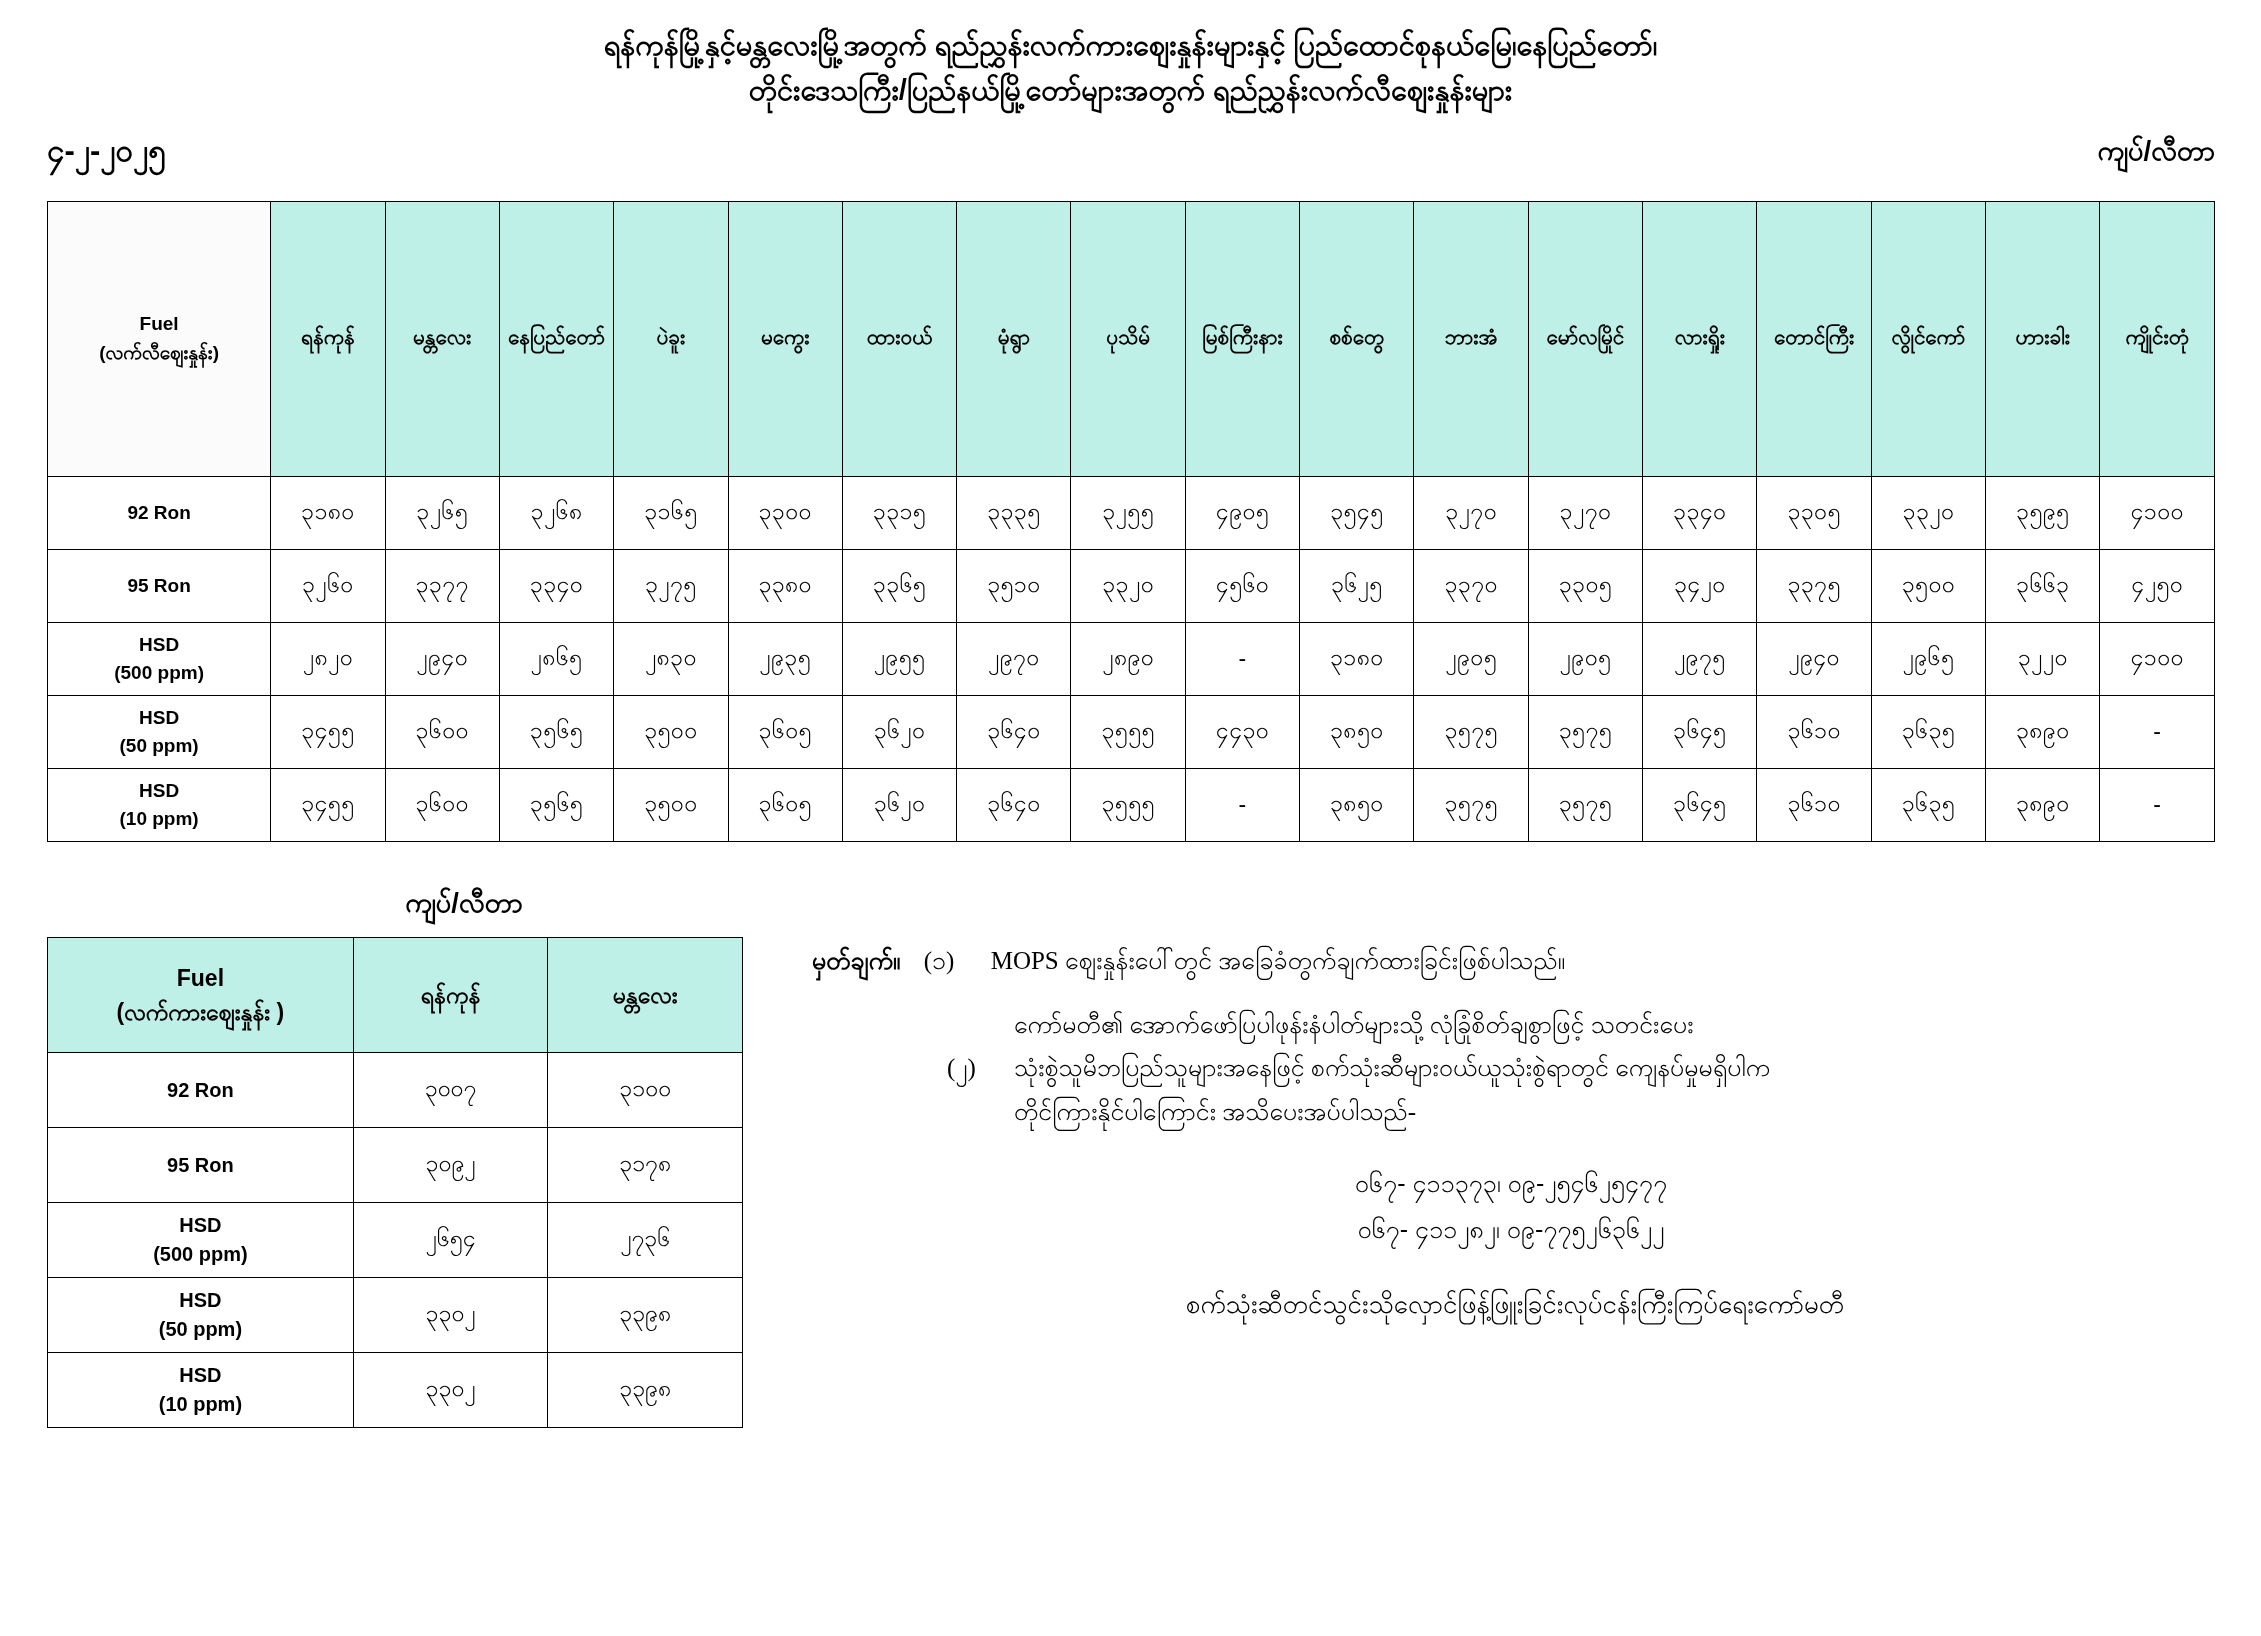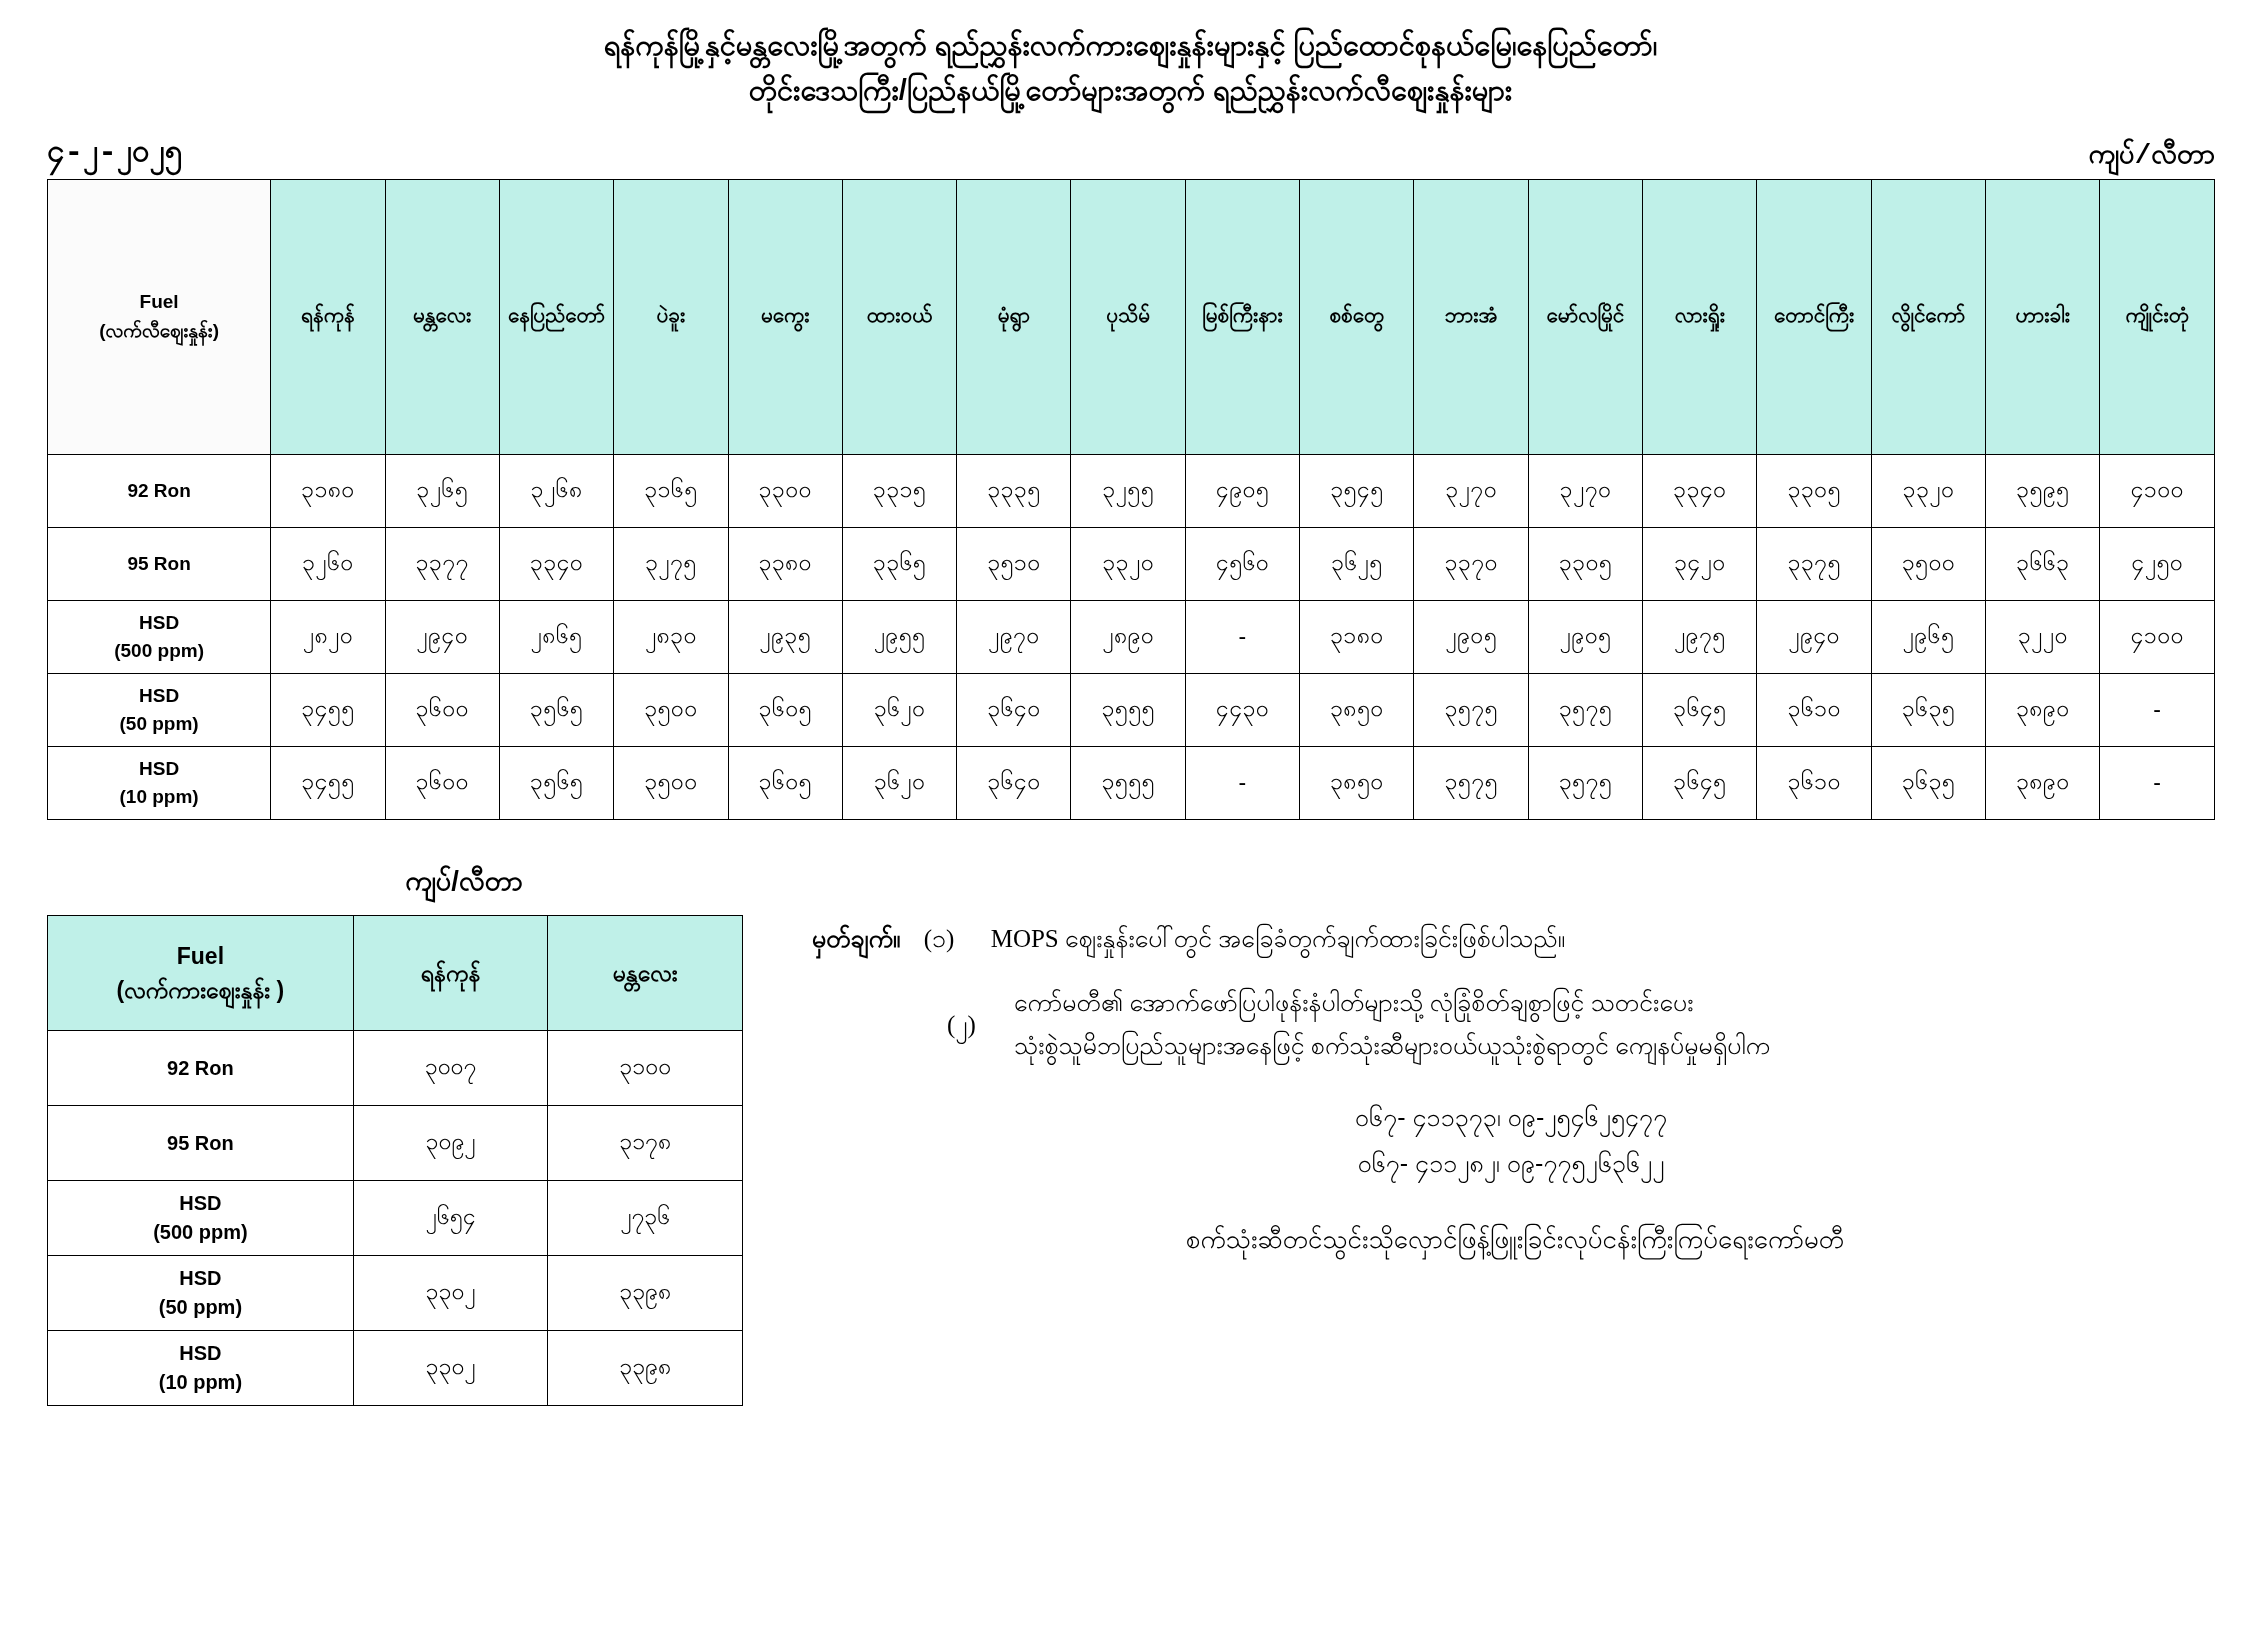--- a/index.html
+++ b/index.html
@@ -24,23 +24,22 @@
   .title-line {
     font-size: 29px;
     font-weight: bold;
     line-height: 1.55;
     letter-spacing: 0px;
   }
   
   .meta-row {
     display: flex;
     justify-content: space-between;
-    align-items: flex-end;
-    padding: 17px 46px 3px 47px;
-    font-family: Liberation Mono, monospace;
+    align-items: center;
+    padding: 17px 46px 25px 47px;
   }
   .date-text {
     font-size: 31px;
     font-weight: bold;
   }
   .unit-text {
     font-size: 27.5px;
     font-weight: bold;
   }
   
@@ -398,20 +397,21 @@
         <div class="note-num">(၁)</div>
         <div class="note-body">MOPS ဈေးနှုန်းပေါ်တွင် အခြေခံတွက်ချက်ထားခြင်းဖြစ်ပါသည်။</div>
       </div>
 
       <div class="note-row note-row-2">
         <div class="note-spacer"></div>
         <div class="note-num">(၂)</div>
         <div class="note-body">
           <div>ကော်မတီ၏ အောက်ဖော်ပြပါဖုန်းနံပါတ်များသို့ လုံခြုံစိတ်ချစွာဖြင့် သတင်းပေး</div>
           <div>သုံးစွဲသူမိဘပြည်သူများအနေဖြင့် စက်သုံးဆီများဝယ်ယူသုံးစွဲရာတွင် ကျေနပ်မှုမရှိပါက</div>
+          <div>တိုင်ကြားနိုင်ပါကြောင်း အသိပေးအပ်ပါသည်-</div>
         </div>
       </div>
 
       <div class="phones">
         <div>ဝ၆၇- ၄၁၁၃၇၃၊ ဝ၉-၂၅၄၆၂၅၄၇၇</div>
         <div>ဝ၆၇- ၄၁၁၂၈၂၊ ဝ၉-၇၇၅၂၆၃၆၂၂</div>
       </div>
 
       <div class="footer-org">စက်သုံးဆီတင်သွင်းသိုလှောင်ဖြန့်ဖြူးခြင်းလုပ်ငန်းကြီးကြပ်ရေးကော်မတီ</div>
     </div>

